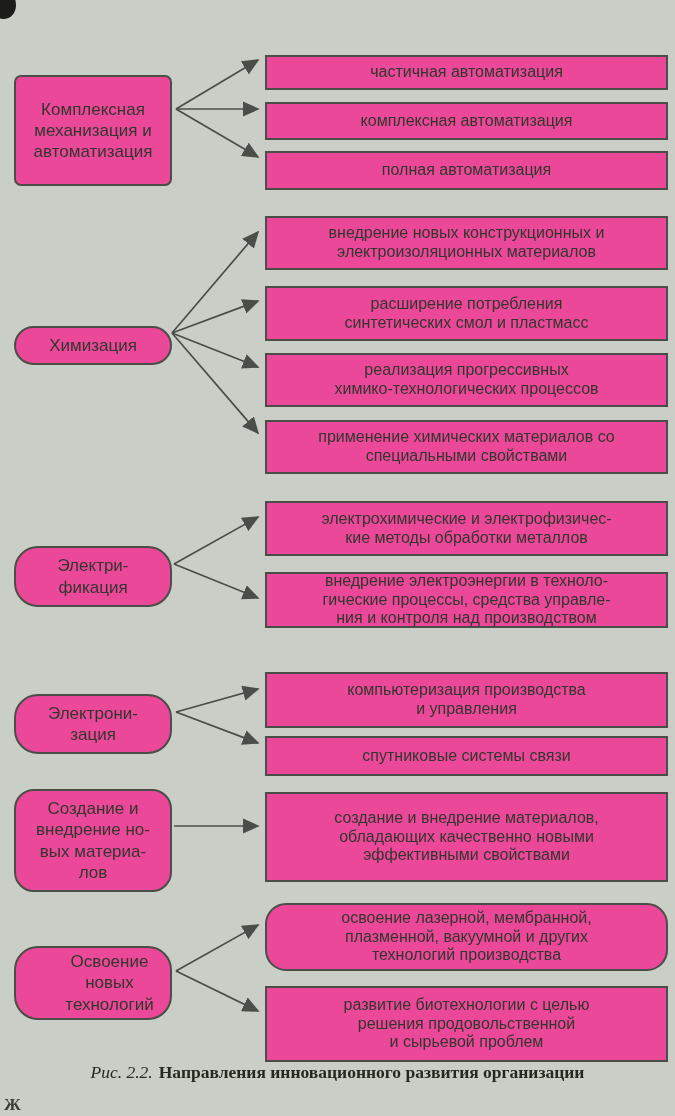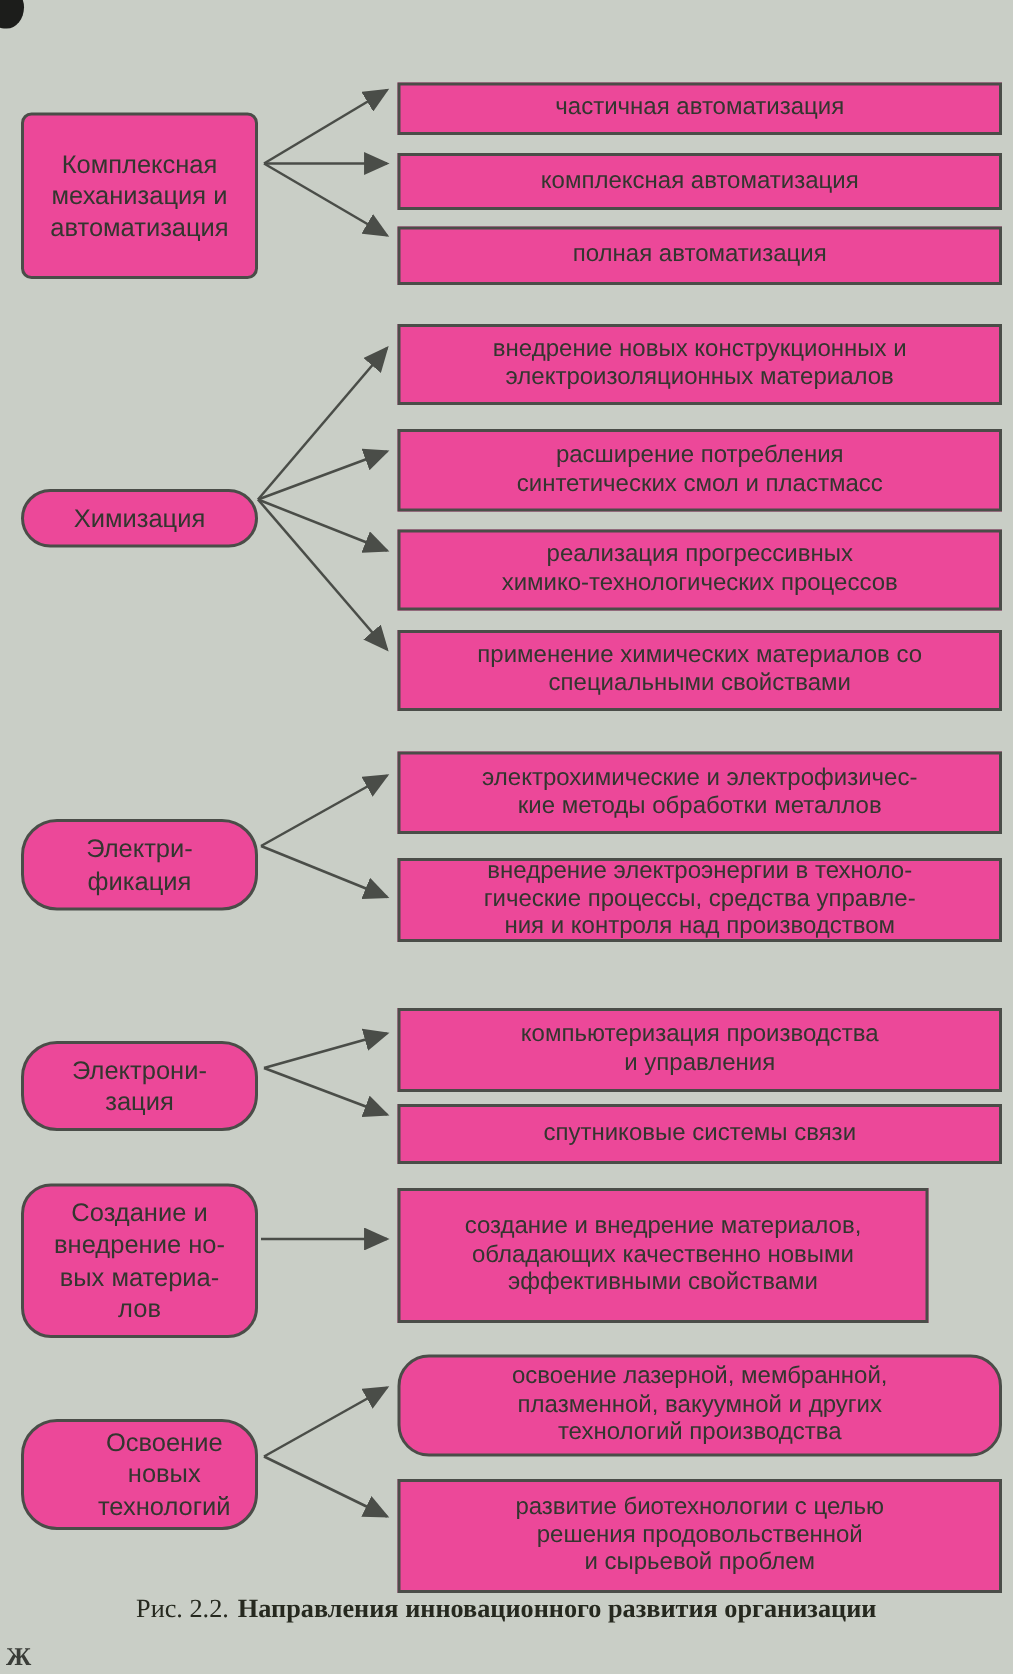--- a/index.html
+++ b/index.html
@@ -12,21 +12,21 @@
     text-align:center;background:#ec4899;border:2px solid #4a4d48;
     color:#33362f;white-space:pre-line;box-sizing:border-box;margin-top:12px;
   }
   .src{font-size:17px;line-height:1.24;border-radius:22px;}
   .tgt{font-size:16px;line-height:1.18;}
   .arrows{position:absolute;left:0;top:0;pointer-events:none;}
   .caption{
     position:absolute;left:0;right:0;top:1062px;text-align:center;
     font-family:"Liberation Serif","DejaVu Serif",serif;font-size:17.5px;color:#26291f;
   }
-  .caption .fig{margin-right:6px;margin-top:15px;}
+  .caption .fig{font-style:italic;margin-right:6px;margin-top:15px;}
   .caption .ttl{font-weight:bold;}
   .blob{
     position:absolute;left:-6px;top:-8px;width:22px;height:27px;
     background:#1c1d1b;border-radius:40% 55% 60% 45%;
   }
   .corner-mark{
     position:absolute;left:4px;top:1095px;font-family:"Liberation Serif",serif;
     font-weight:bold;font-size:17px;color:#3a3d38;
   }
 </style>
@@ -101,21 +101,21 @@
   <div class="node tgt" style="left:265px;top:489px;width:403px;height:55px;">электрохимические и электрофизичес-
 кие методы обработки металлов</div>
   <div class="node tgt" style="left:265px;top:560px;width:403px;height:56px;">внедрение электроэнергии в техноло-
 гические процессы, средства управле-
 ния и контроля над производством</div>
 
   <div class="node tgt" style="left:265px;top:660px;width:403px;height:56px;">компьютеризация производства
 и управления</div>
   <div class="node tgt" style="left:265px;top:724px;width:403px;height:40px;">спутниковые системы связи</div>
 
-  <div class="node tgt" style="left:265px;top:780px;width:354px;height:90px;">создание и внедрение материалов,
+  <div class="node tgt" style="left:265px;top:780px;width:403px;height:90px;">создание и внедрение материалов,
 обладающих качественно новыми
 эффективными свойствами</div>
 
   <div class="node tgt" style="left:265px;top:891px;width:403px;height:68px;border-radius:21px;">освоение лазерной, мембранной,
 плазменной, вакуумной и других
 технологий производства</div>
   <div class="node tgt" style="left:265px;top:974px;width:403px;height:76px;">развитие биотехнологии с целью
 решения продовольственной
 и сырьевой проблем</div>
 

